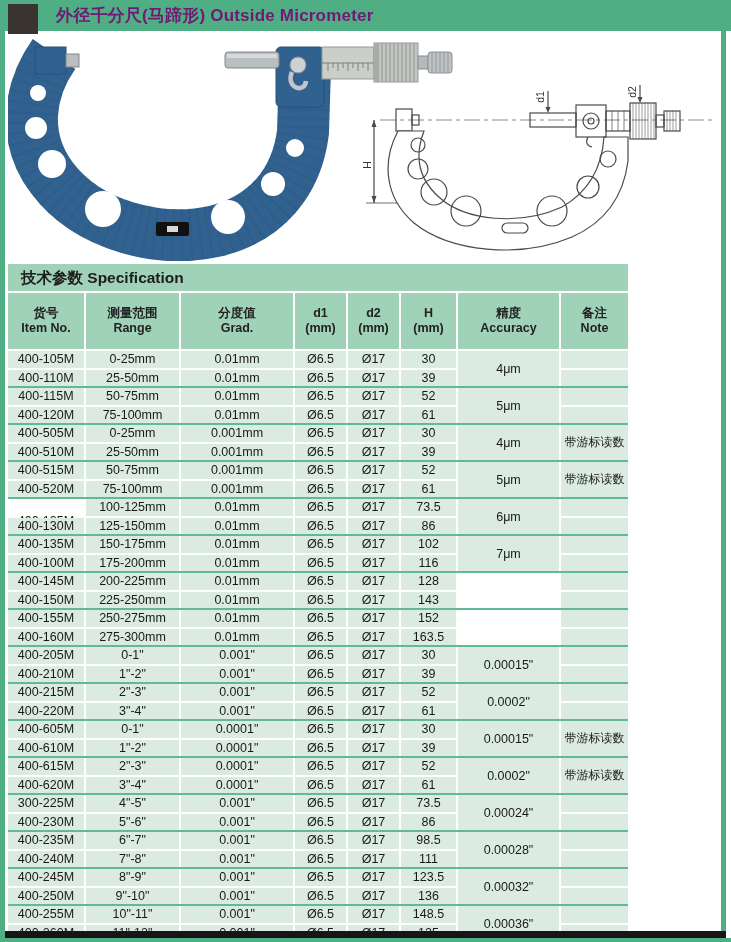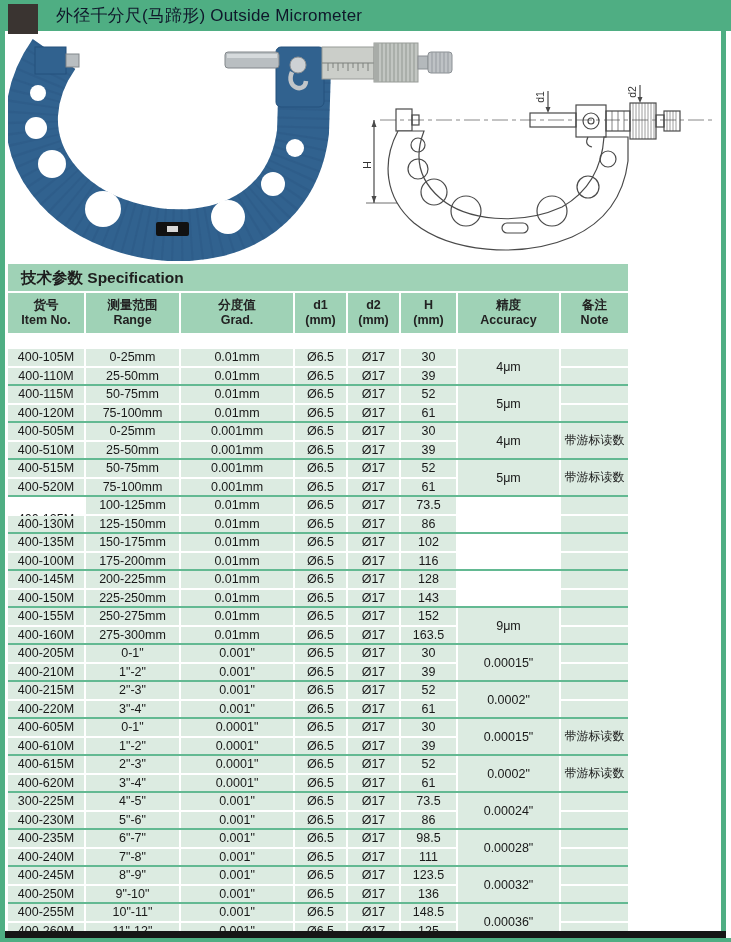--- a/index.html
+++ b/index.html
@@ -2,31 +2,31 @@
 <html style="--accent: #4fae83; --band: #9fd2b6; --row: #dcebe1; --sep: #63b992; --dark: #161616;"><head>
 <meta charset="utf-8">
 <style>
   html,body{margin:0;padding:0}
   body{
     width:731px;height:942px;position:relative;overflow:hidden;background:#fff;
     font-family:"Liberation Sans","DejaVu Sans",sans-serif;
   }
   .titlebar{position:absolute;left:0;top:0;width:731px;height:31px;background:var(--accent,#4fae83);display:flex;align-items:center}
   .titlesq{position:absolute;left:8px;top:4px;width:30px;height:30px;background:#3a3431}
-  .title{margin-left:56px;font-weight:normal;font-size:17px;color:#0f172a;letter-spacing:.2px;white-space:nowrap}
+  .title{margin-left:56px;font-weight:bold;font-size:17px;color:#701a75;letter-spacing:.2px;white-space:nowrap}
   .strip{position:absolute;top:31px;bottom:0;width:5px;background:var(--accent,#4fae83)}
   .strip.left{left:0}
   .strip.right{left:721px}
   .photo{position:absolute;left:8px;top:36px;width:452px;height:225px}
   .diagram{position:absolute;left:362px;top:85px;width:362px;height:172px}
   .specband{position:absolute;left:8px;top:264px;width:620px;height:27px;box-sizing:border-box;
     background:var(--band,#9fd2b6);font-weight:bold;font-size:15.5px;color:#1d1d1d;line-height:27px;padding-left:13px}
   .spectable{position:absolute;left:8px;top:293px;width:620px}
   .thead,.group{display:grid;grid-template-columns:76px 93px 112px 51px 51px 55px 101px 67px;column-gap:2px;background:#fff}
-  .thead{height:40px;margin-bottom:16px}
+  .thead{height:56px;margin-bottom:2px}
   .th{background:var(--band,#9fd2b6);display:flex;flex-direction:column;align-items:center;justify-content:center;
     font-weight:bold;color:#222;font-size:12.5px;line-height:15px;white-space:nowrap}
   .group{grid-template-rows:16.5px 16.5px;row-gap:2px;border-bottom:2px solid var(--sep,#63b992)}
   .group:last-child{border-bottom:none}
   .cell{background:var(--row,#dcebe1);font-size:12.5px;color:#191919;display:flex;align-items:center;justify-content:center;white-space:nowrap}
   .cell.merge{grid-row:1 / span 2}
   .cell.note{font-size:12px}
   .bottombar{position:absolute;left:5px;top:931px;width:721px;height:7px;background:var(--dark,#161616)}
   .bottomgreen{position:absolute;left:0;top:938px;width:731px;height:4px;background:var(--accent,#4fae83)}
   svg text{font-family:"Liberation Sans","DejaVu Sans",sans-serif}
@@ -286,36 +286,38 @@
         <div class="cell" style="grid-area: 1 / 3;">0.01mm</div>
         <div class="cell" style="grid-area: 1 / 4;">Ø6.5</div>
         <div class="cell" style="grid-area: 1 / 5;">Ø17</div>
         <div class="cell" style="grid-area: 1 / 6;">73.5</div>
         <div class="cell" style="grid-area: 2 / 1;">400-130M</div>
         <div class="cell" style="grid-area: 2 / 2;">125-150mm</div>
         <div class="cell" style="grid-area: 2 / 3;">0.01mm</div>
         <div class="cell" style="grid-area: 2 / 4;">Ø6.5</div>
         <div class="cell" style="grid-area: 2 / 5;">Ø17</div>
         <div class="cell" style="grid-area: 2 / 6;">86</div>
+        <div class="cell merge" style="grid-column: 7;">6μm</div>
         <div class="cell note" style="grid-area: 1 / 8;"></div>
         <div class="cell note" style="grid-area: 2 / 8;"></div>
       </div>
       <div class="group">
         <div class="cell" style="grid-area: 1 / 1;">400-135M</div>
         <div class="cell" style="grid-area: 1 / 2;">150-175mm</div>
         <div class="cell" style="grid-area: 1 / 3;">0.01mm</div>
         <div class="cell" style="grid-area: 1 / 4;">Ø6.5</div>
         <div class="cell" style="grid-area: 1 / 5;">Ø17</div>
         <div class="cell" style="grid-area: 1 / 6;">102</div>
         <div class="cell" style="grid-area: 2 / 1;">400-100M</div>
         <div class="cell" style="grid-area: 2 / 2;">175-200mm</div>
         <div class="cell" style="grid-area: 2 / 3;">0.01mm</div>
         <div class="cell" style="grid-area: 2 / 4;">Ø6.5</div>
         <div class="cell" style="grid-area: 2 / 5;">Ø17</div>
         <div class="cell" style="grid-area: 2 / 6;">116</div>
+        <div class="cell merge" style="grid-column: 7;">7μm</div>
         <div class="cell note" style="grid-area: 1 / 8;"></div>
         <div class="cell note" style="grid-area: 2 / 8;"></div>
       </div>
       <div class="group">
         <div class="cell" style="grid-area: 1 / 1;">400-145M</div>
         <div class="cell" style="grid-area: 1 / 2;">200-225mm</div>
         <div class="cell" style="grid-area: 1 / 3;">0.01mm</div>
         <div class="cell" style="grid-area: 1 / 4;">Ø6.5</div>
         <div class="cell" style="grid-area: 1 / 5;">Ø17</div>
         <div class="cell" style="grid-area: 1 / 6;">128</div>
@@ -334,21 +336,20 @@
         <div class="cell" style="grid-area: 1 / 3;">0.01mm</div>
         <div class="cell" style="grid-area: 1 / 4;">Ø6.5</div>
         <div class="cell" style="grid-area: 1 / 5;">Ø17</div>
         <div class="cell" style="grid-area: 1 / 6;">152</div>
         <div class="cell" style="grid-area: 2 / 1;">400-160M</div>
         <div class="cell" style="grid-area: 2 / 2;">275-300mm</div>
         <div class="cell" style="grid-area: 2 / 3;">0.01mm</div>
         <div class="cell" style="grid-area: 2 / 4;">Ø6.5</div>
         <div class="cell" style="grid-area: 2 / 5;">Ø17</div>
         <div class="cell" style="grid-area: 2 / 6;">163.5</div>
-        <div class="cell merge" style="grid-column: 7;">9μm</div>
         <div class="cell note" style="grid-area: 1 / 8;"></div>
         <div class="cell note" style="grid-area: 2 / 8;"></div>
       </div>
       <div class="group">
         <div class="cell" style="grid-area: 1 / 1;">400-205M</div>
         <div class="cell" style="grid-area: 1 / 2;">0-1"</div>
         <div class="cell" style="grid-area: 1 / 3;">0.001"</div>
         <div class="cell" style="grid-area: 1 / 4;">Ø6.5</div>
         <div class="cell" style="grid-area: 1 / 5;">Ø17</div>
         <div class="cell" style="grid-area: 1 / 6;">30</div>

